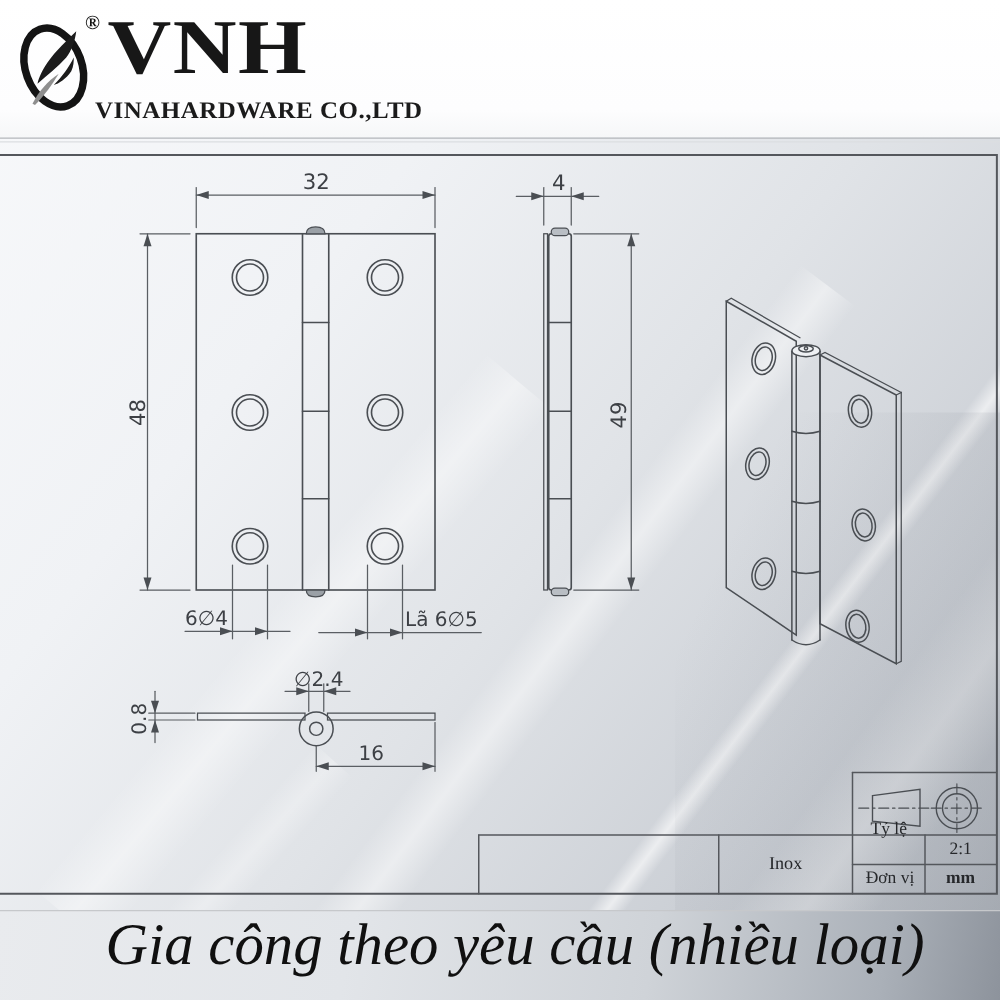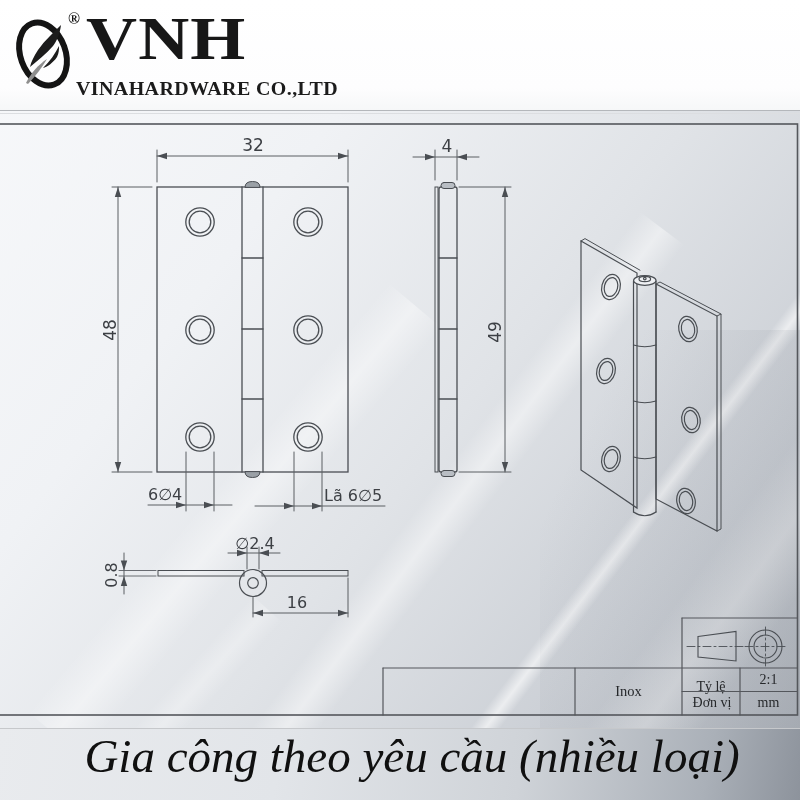--- a/index.html
+++ b/index.html
@@ -227,22 +227,22 @@
       <path d="M698,636.5 L736,631.5 L736,661 L698,657 Z"></path>
       <line x1="687" y1="646.5" x2="744" y2="646.5" stroke-dasharray="8 3 2 3" stroke-width="0.9"></line>
       <circle cx="765.5" cy="646.5" r="16.5"></circle>
       <circle cx="765.5" cy="646.5" r="11.5"></circle>
       <line x1="745" y1="646.5" x2="787" y2="646.5" stroke-dasharray="8 3 2 3" stroke-width="0.9"></line>
       <line x1="765.5" y1="627" x2="765.5" y2="666" stroke-dasharray="8 3 2 3" stroke-width="0.9"></line>
     </g>
   </svg>
 
   <div class="tb-cell abs" style="left:575px;top:668px;width:107px;height:47px;font-size:14.5px;">Inox</div>
-  <div class="tb-cell abs" style="left:682px;top:652px;width:58px;height:23px;font-size:14px;margin-top:23px;">Tỷ lệ</div>
+  <div class="tb-cell abs" style="left:682px;top:652px;width:58px;height:23px;font-size:14px;">Tỷ lệ</div>
   <div class="tb-cell abs" style="left:740px;top:668px;width:57px;height:23px;font-size:14px;text-align:center;">2:1</div>
   <div class="tb-cell abs" style="left:682px;top:691px;width:60px;height:24px;font-size:14px;">Đơn vị</div>
-  <div class="tb-cell abs" style="left:740px;top:691px;width:57px;height:24px;font-size:14px;">mm</div>
+  <div class="tb-cell abs" style="left:740px;top:691px;width:57px;height:24px;font-size:14px;font-weight:bold;">mm</div>
 
   <div id="footer-band" class="abs"></div>
   <div class="hdr-line abs" style="top:728px;background:#c6c8cb;"></div>
   <div id="slogan" class="abs">Gia công theo yêu cầu (nhiều loại)</div>
 
 </div>
 
 </body></html>

